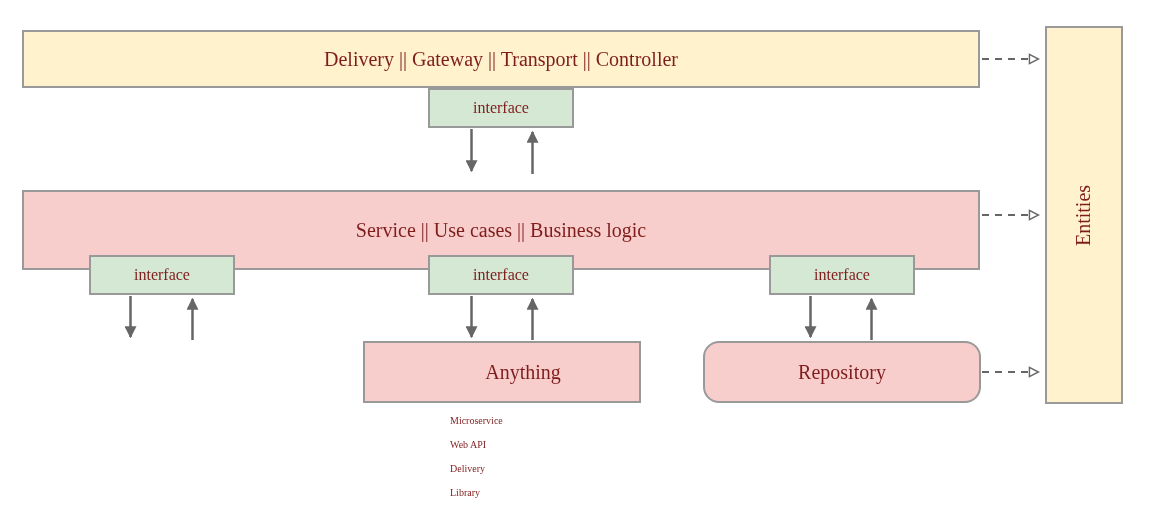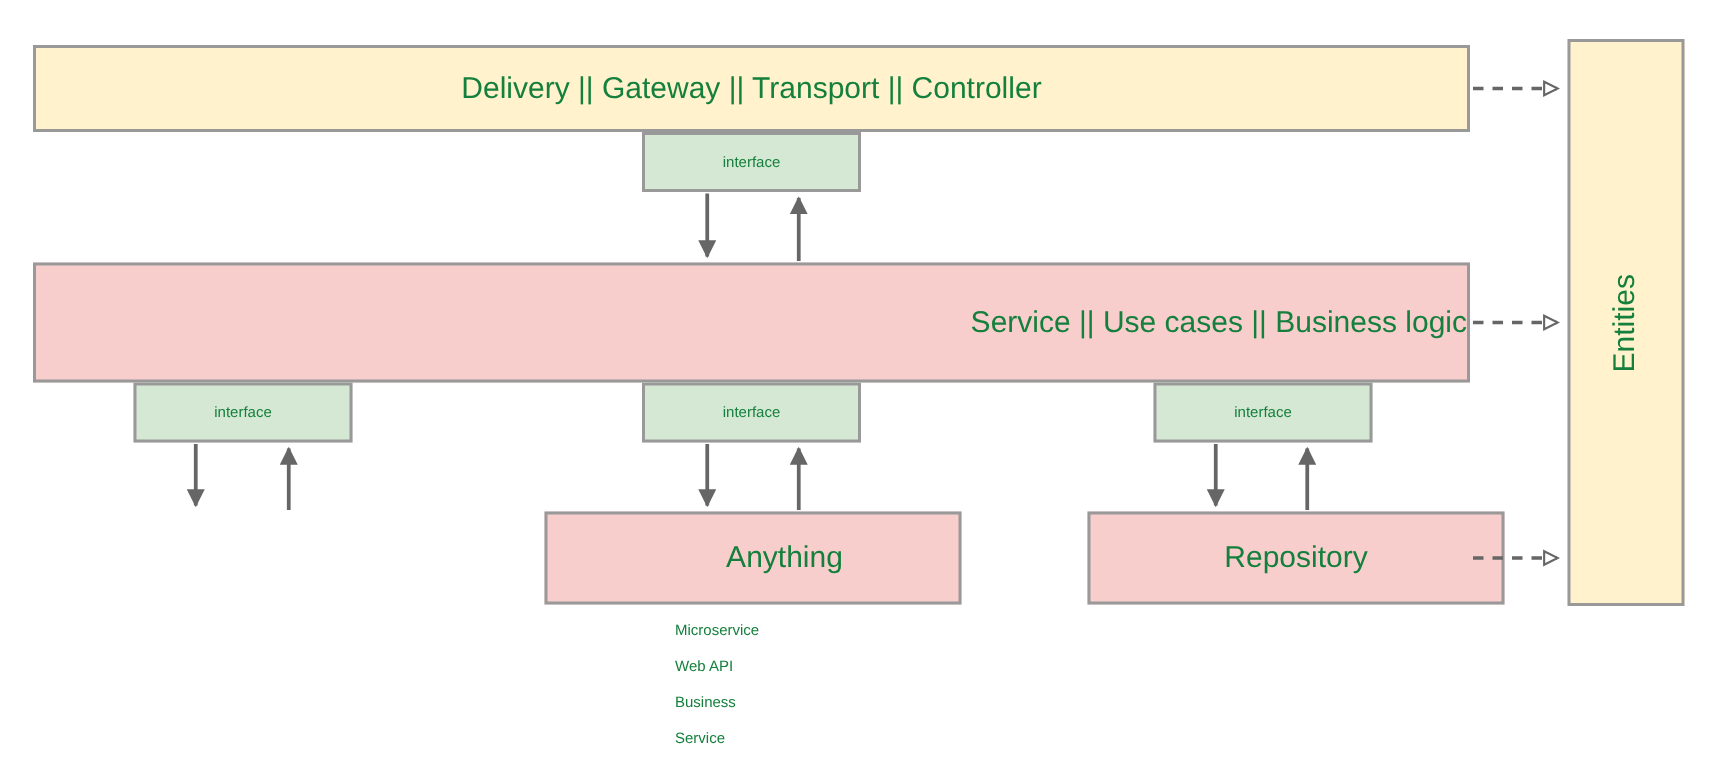--- a/index.html
+++ b/index.html
@@ -5,57 +5,57 @@
   html, body {
     margin: 0;
     padding: 0;
     background: #ffffff;
   }
   .canvas {
     position: relative;
     width: 1132px;
     height: 520px;
     background: #ffffff;
-    font-family: Liberation Sans, sans-serif;
-    color: #15803d;
+    font-family: Liberation Serif, serif;
+    color: #7f1d1d;
     overflow: hidden;
   }
   .box {
     position: absolute;
     box-sizing: border-box;
     border: 2px solid #999999;
     display: flex;
     align-items: center;
     justify-content: center;
     text-align: center;
   }
   .yellow { background: #fff2cc; }
   .pink   { background: #f8cecc; }
   .green  { background: #d5e8d4; }
 
   .layer-label { font-size: 20px; }
   .iface {
-    font-size: 10px;
+    font-size: 16px;
     z-index: 3;
   }
 
   
   #delivery { left: 22px; top: 30px; width: 958px; height: 58px; z-index: 1; }
   
   #iface-top { left: 428px; top: 88px; width: 146px; height: 40px; }
   
-  #service { left: 22px; top: 175px; width: 958px; height: 80px; z-index: 1; justify-content: flex-end; }
+  #service { left: 22px; top: 190px; width: 958px; height: 80px; z-index: 1; }
   
   #iface-left   { left: 89px;  top: 255px; width: 146px; height: 40px; }
   #iface-mid    { left: 428px; top: 255px; width: 146px; height: 40px; }
   #iface-right  { left: 769px; top: 255px; width: 146px; height: 40px; }
   
   #other-service { left: 22px;  top: 341px; width: 278px; height: 62px; }
   #anything      { left: 363px; top: 341px; width: 278px; height: 62px; padding-left: 42px; }
-  #repository    { left: 725px; top: 341px; width: 278px; height: 62px; }
+  #repository    { left: 703px; top: 341px; width: 278px; height: 62px; border-radius: 16px; }
   
   #entities { left: 1045px; top: 26px; width: 78px; height: 378px; z-index: 1; }
   #entities .vertical-label {
     transform: rotate(-90deg);
     white-space: nowrap;
     font-size: 20px;
   }
 
   
   .annotation {
@@ -112,22 +112,22 @@
     <span>Repository</span>
   </div>
 
   <div class="box yellow" id="entities">
     <span class="vertical-label">Entities</span>
   </div>
 
   <div class="annotation">
     <div>Microservice</div>
     <div>Web API</div>
-    <div>Business</div>
-    <div>Service</div>
+    <div>Delivery</div>
+    <div>Library</div>
   </div>
 
   <svg id="arrow-layer" viewBox="0 0 1154 520" xmlns="http://www.w3.org/2000/svg">
     <defs>
       <marker id="mSolid" viewBox="0 0 10 10" refX="9" refY="5" markerWidth="4.8" markerHeight="4.8" orient="auto">
         <path d="M0,0 L10,5 L0,10 z" fill="#666666"></path>
       </marker>
       <marker id="mOpen" viewBox="0 0 12 12" refX="10" refY="6" markerWidth="5.5" markerHeight="5.5" orient="auto">
         <path d="M1.5,1.5 L10.5,6 L1.5,10.5 z" fill="#ffffff" stroke="#666666" stroke-width="1.4"></path>
       </marker>

